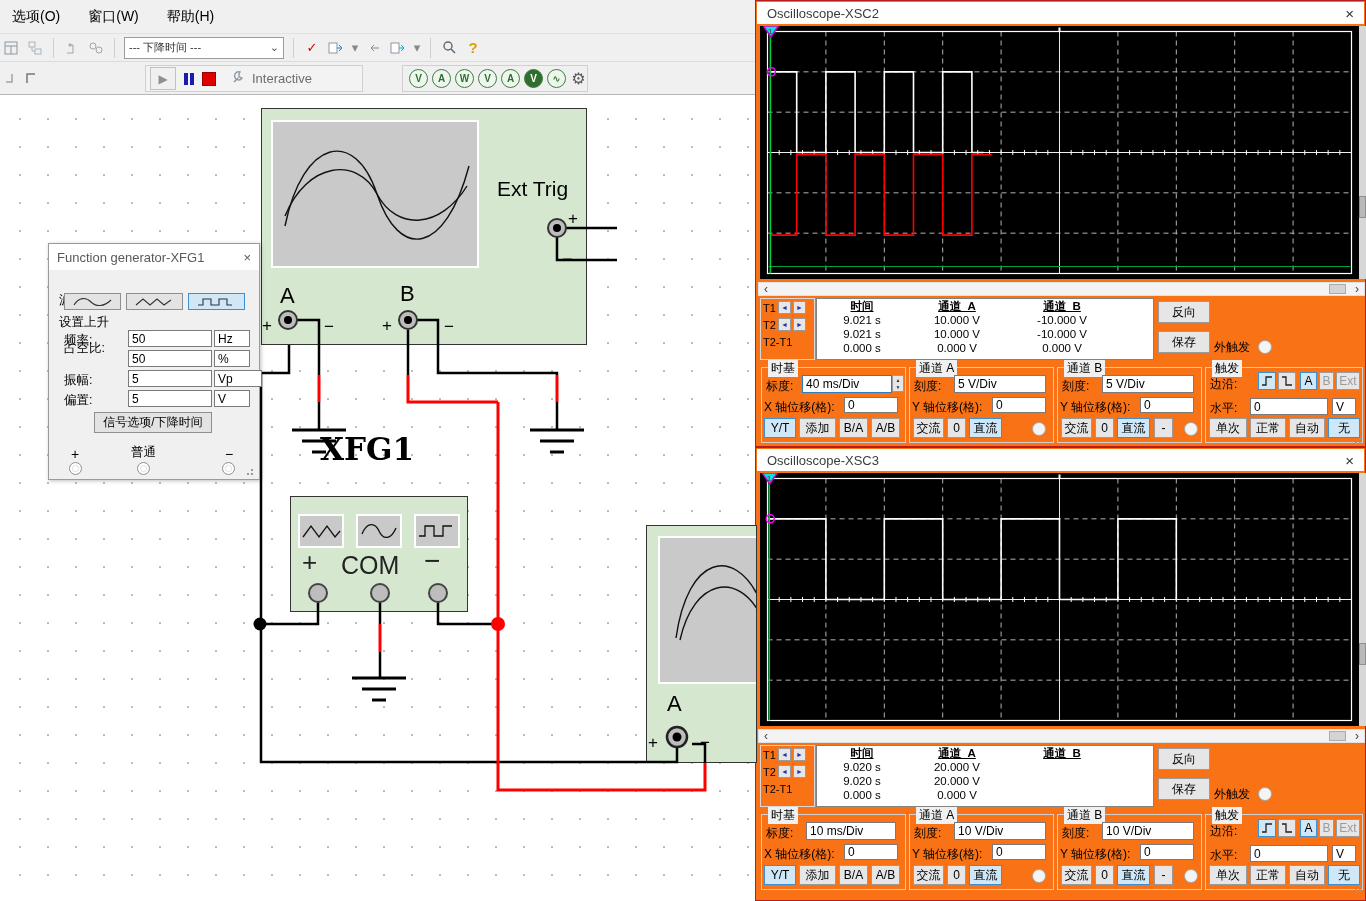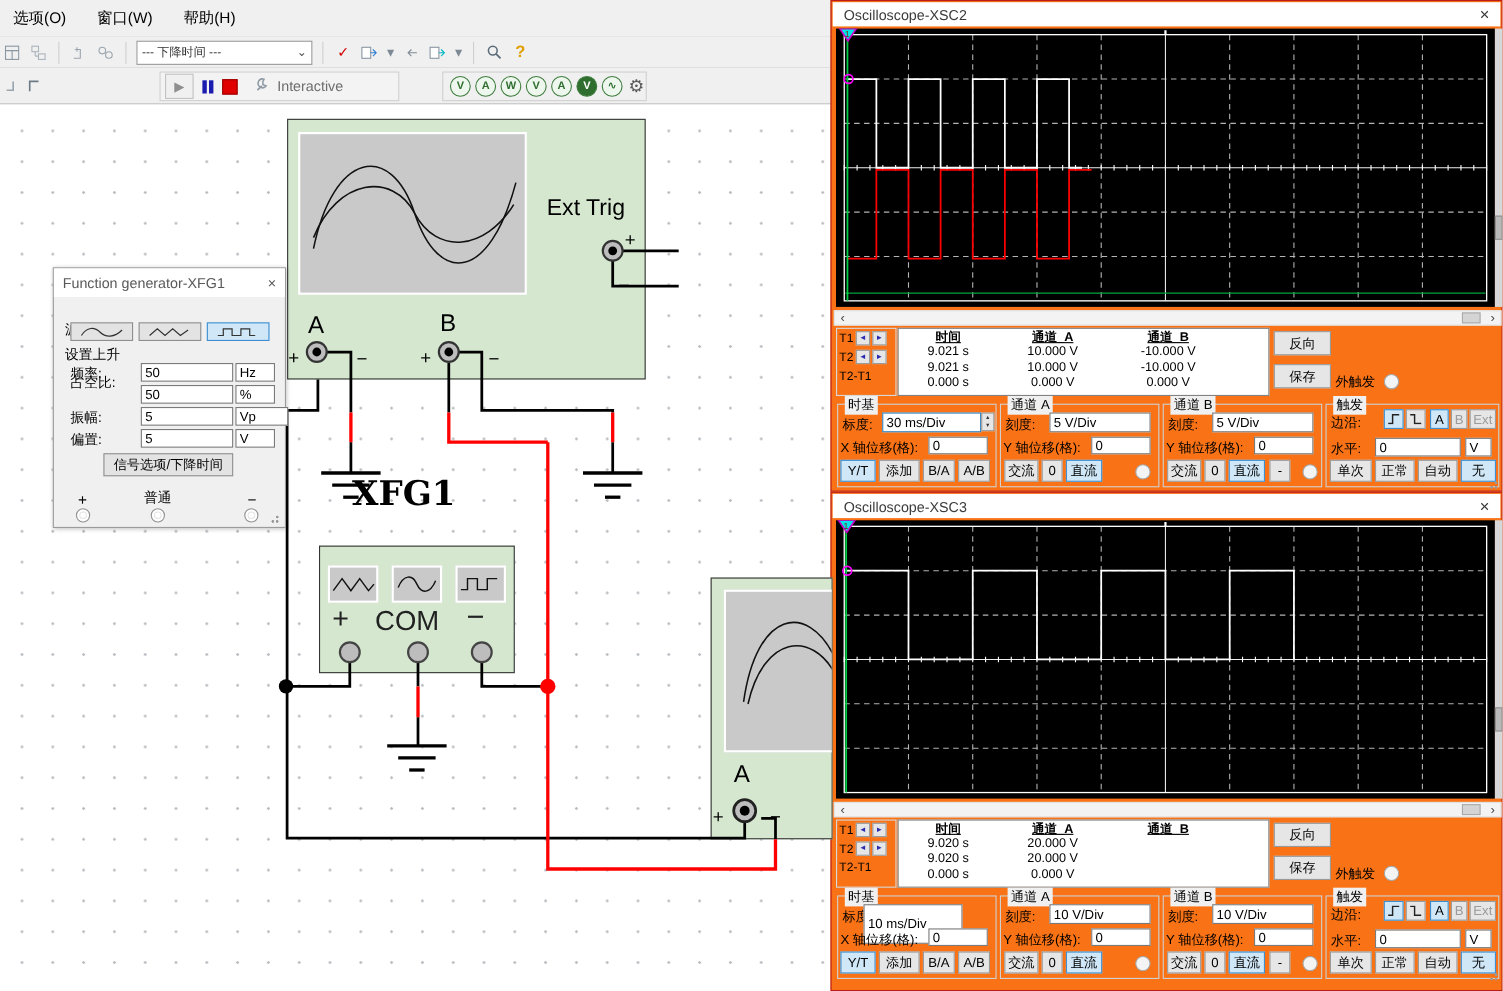--- a/index.html
+++ b/index.html
@@ -460,21 +460,21 @@
         </div>
   </div>
   <div class="sbtn" style="left:402px;top:300px;width:52px;height:22px">反向</div>
   <div class="sbtn" style="left:402px;top:330px;width:52px;height:22px">保存</div>
   <span class="ilabel" style="left:458px;top:338px">外触发</span>
   <div class="sradio" style="left:502px;top:339px"></div>
 
   <div class="group" style="left:5px;top:366px;width:143px">
     <span class="glabel">时基</span>
     <span class="ilabel" style="left:4px;top:10px">标度:</span>
-    <div class="field focused" style="left:40px;top:7px;width:90px;height:18px">30 ms/Div</div>
+    <div class="field focused" style="left:40px;top:7px;width:90px;height:18px">40 ms/Div</div>
     <div class="spinner" style="left:130px;top:7px">
           <span>▲</span>
           <span>▼</span>
         </div>
     <span class="ilabel" style="left:2px;top:31px">X 轴位移(格):</span>
     <div class="field" style="left:82px;top:29px;width:54px;height:16px">0</div>
     <div class="sbtn sel" style="left:2px;top:50px;width:32px;height:20px">Y/T</div>
     <div class="sbtn" style="left:37px;top:50px;width:37px;height:20px">添加</div>
     <div class="sbtn" style="left:77px;top:50px;width:29px;height:20px">B/A</div>
     <div class="sbtn" style="left:109px;top:50px;width:29px;height:20px">A/B</div>
@@ -656,21 +656,21 @@
         </div>
   </div>
   <div class="sbtn" style="left:402px;top:300px;width:52px;height:22px">反向</div>
   <div class="sbtn" style="left:402px;top:330px;width:52px;height:22px">保存</div>
   <span class="ilabel" style="left:458px;top:338px">外触发</span>
   <div class="sradio" style="left:502px;top:339px"></div>
 
   <div class="group" style="left:5px;top:366px;width:143px">
     <span class="glabel">时基</span>
     <span class="ilabel" style="left:4px;top:10px">标度:</span>
-    <div class="field " style="left:23px;top:7px;width:90px;height:36px">10 ms/Div</div>
+    <div class="field " style="left:44px;top:7px;width:90px;height:18px">10 ms/Div</div>
 
     <span class="ilabel" style="left:2px;top:31px">X 轴位移(格):</span>
     <div class="field" style="left:82px;top:29px;width:54px;height:16px">0</div>
     <div class="sbtn sel" style="left:2px;top:50px;width:32px;height:20px">Y/T</div>
     <div class="sbtn" style="left:37px;top:50px;width:37px;height:20px">添加</div>
     <div class="sbtn" style="left:77px;top:50px;width:29px;height:20px">B/A</div>
     <div class="sbtn" style="left:109px;top:50px;width:29px;height:20px">A/B</div>
   </div>
 
   <div class="group" style="left:153px;top:366px;width:143px">

